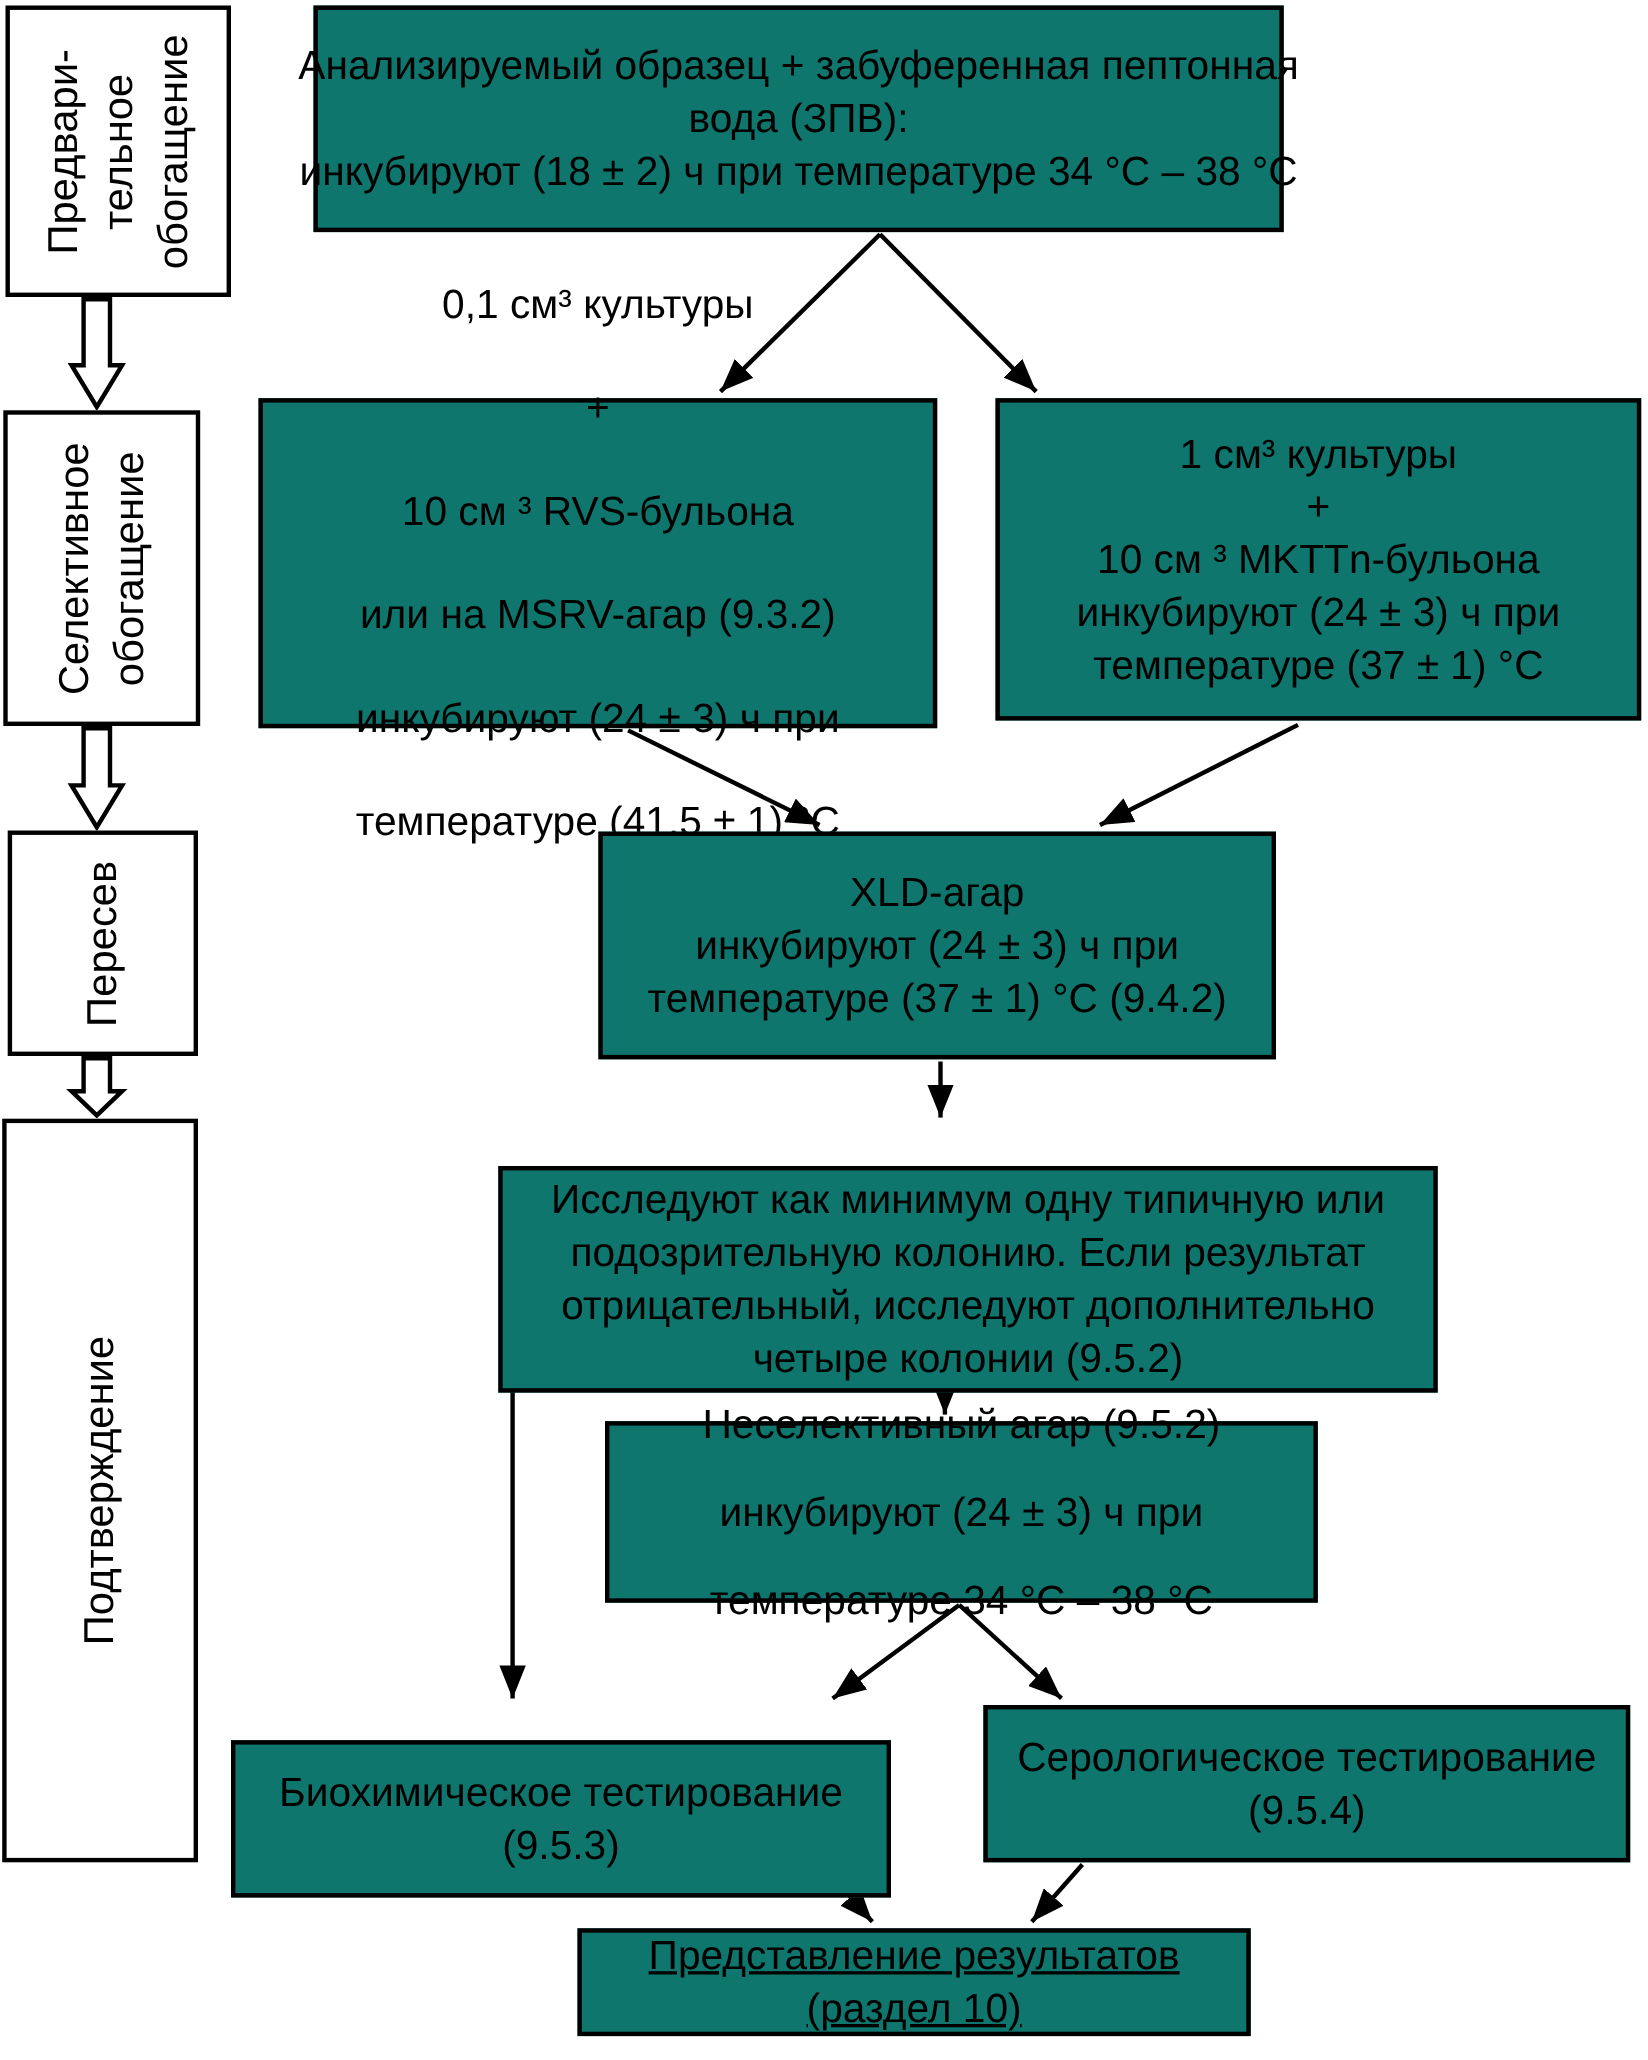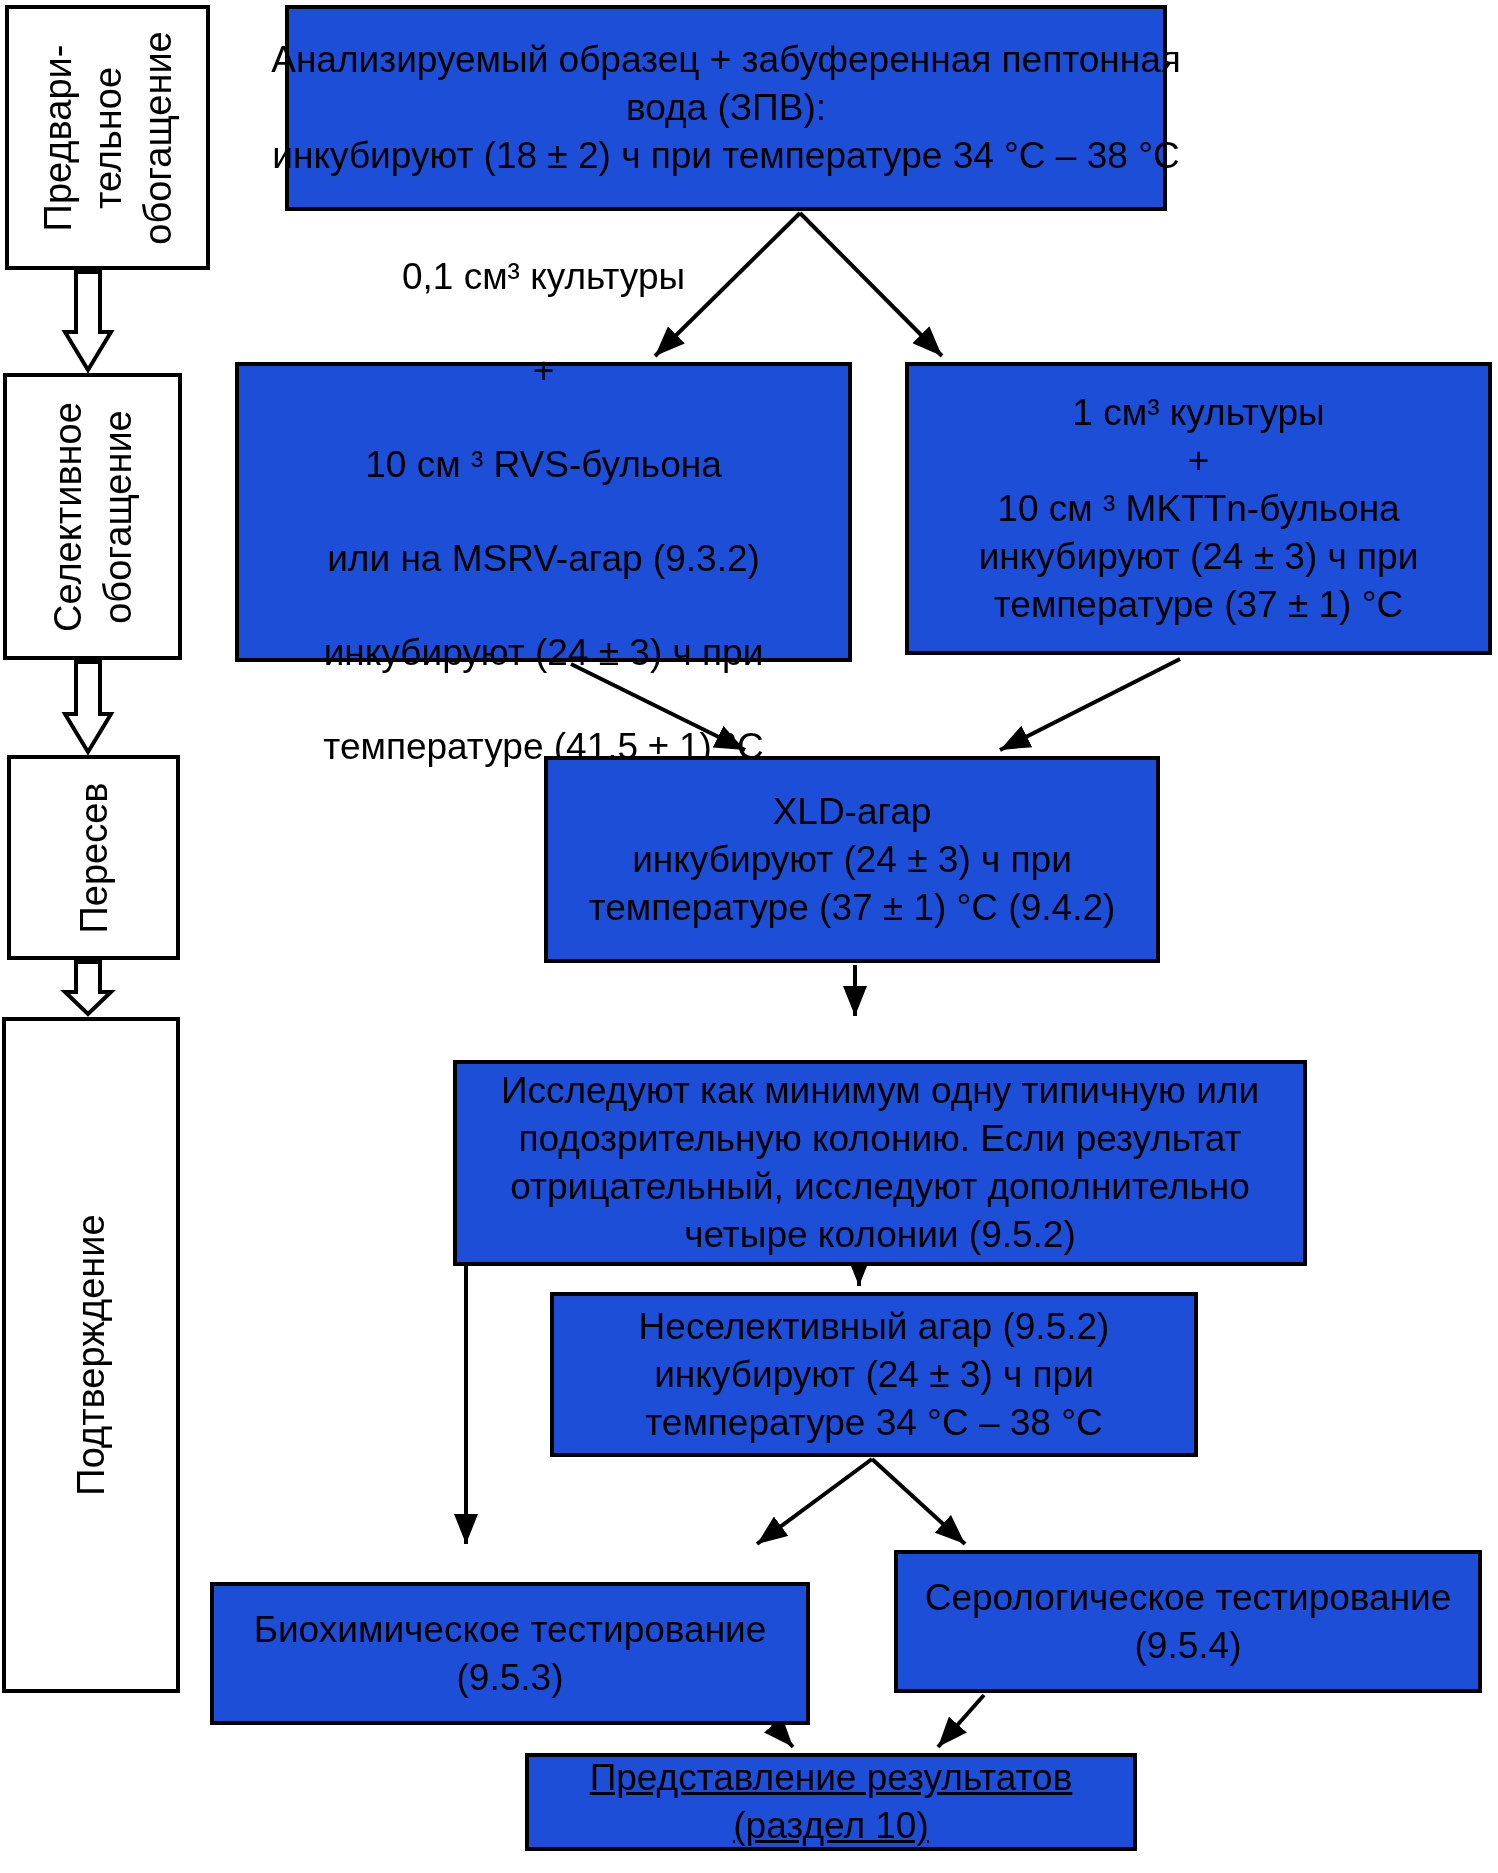--- a/index.html
+++ b/index.html
@@ -7,21 +7,21 @@
     position:relative;
     width:1498px;
     height:1873px;
     background:#ffffff;
     font-family:"Liberation Sans", sans-serif;
     color:#000000;
   }
   .box{
     position:absolute;
     border:4px solid #000000;
-    background:#1d4ed8;
+    background:#0f766e;
     box-sizing:border-box;
     display:flex;
     flex-direction:column;
     align-items:center;
     justify-content:center;
     text-align:center;
   }
   .box .ln{
     font-size:37px;
     line-height:48px;
@@ -145,21 +145,21 @@
     <div class="ln">температуре (37 ± 1) °C (9.4.2)</div>
   </div>
 
   <div class="box" style="left:453px;top:1060px;width:854px;height:206px;">
     <div class="ln">Исследуют как минимум одну типичную или</div>
     <div class="ln">подозрительную колонию. Если результат</div>
     <div class="ln">отрицательный, исследуют дополнительно</div>
     <div class="ln">четыре колонии (9.5.2)</div>
   </div>
 
-  <div class="box" style="left:550px;top:1292px;width:648px;height:165px;">
+  <div class="box" style="left:550px;top:1292px;width:648px;height:165px;gap:32px;">
     <div class="ln">Неселективный агар (9.5.2)</div>
     <div class="ln">инкубируют (24 ± 3) ч при</div>
     <div class="ln">температуре 34 °C – 38 °C</div>
   </div>
 
   <div class="box" style="left:210px;top:1550px;width:600px;height:143px;margin-top:32px;">
     <div class="ln">Биохимическое тестирование</div>
     <div class="ln">(9.5.3)</div>
   </div>
 

